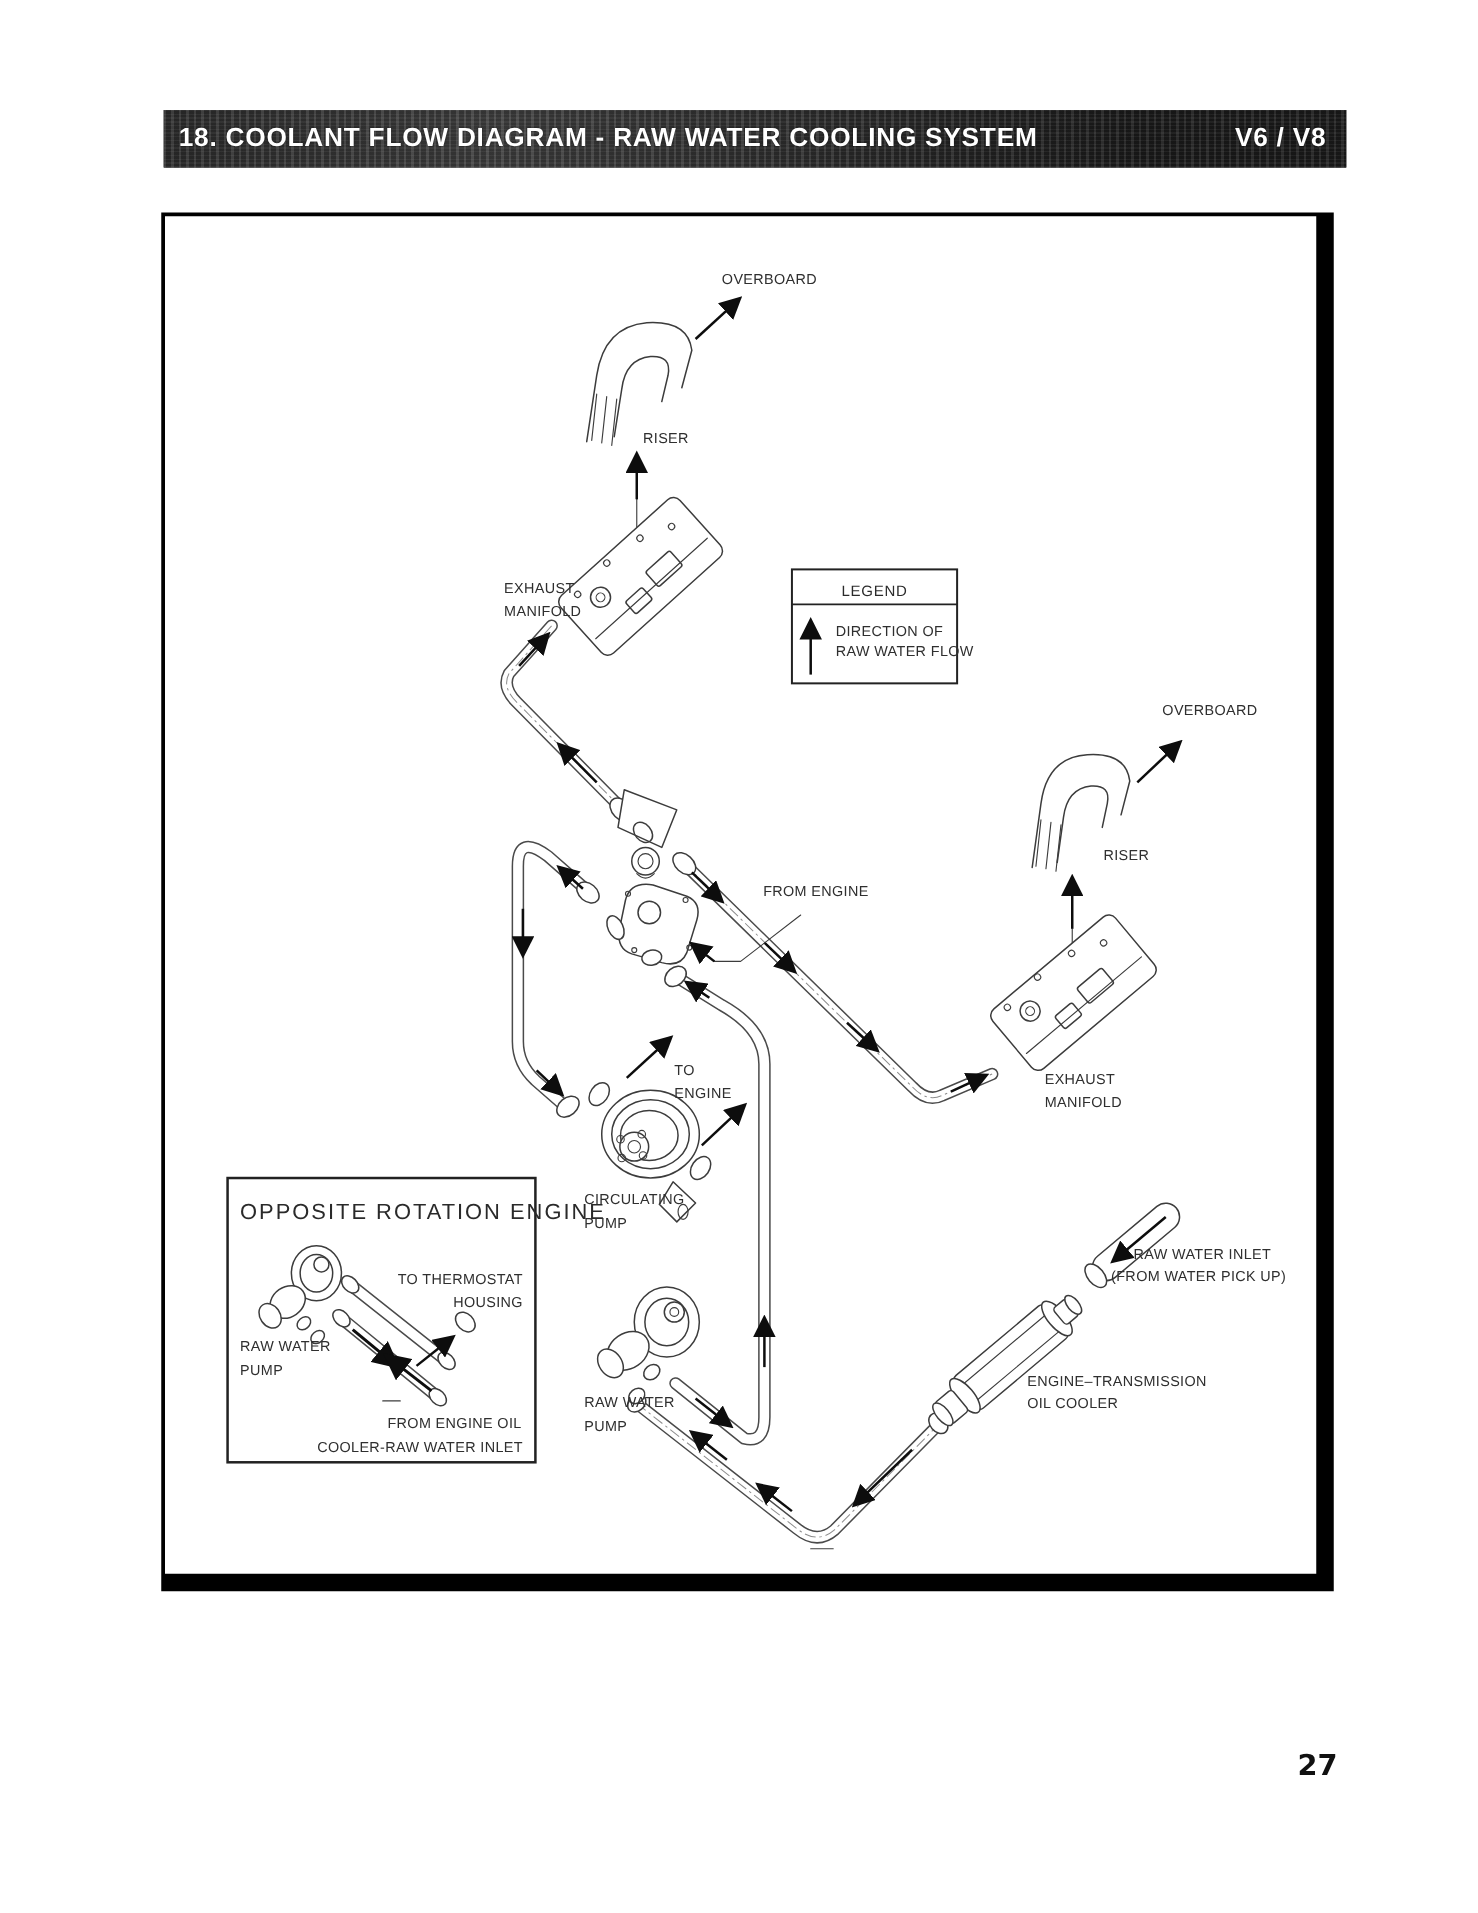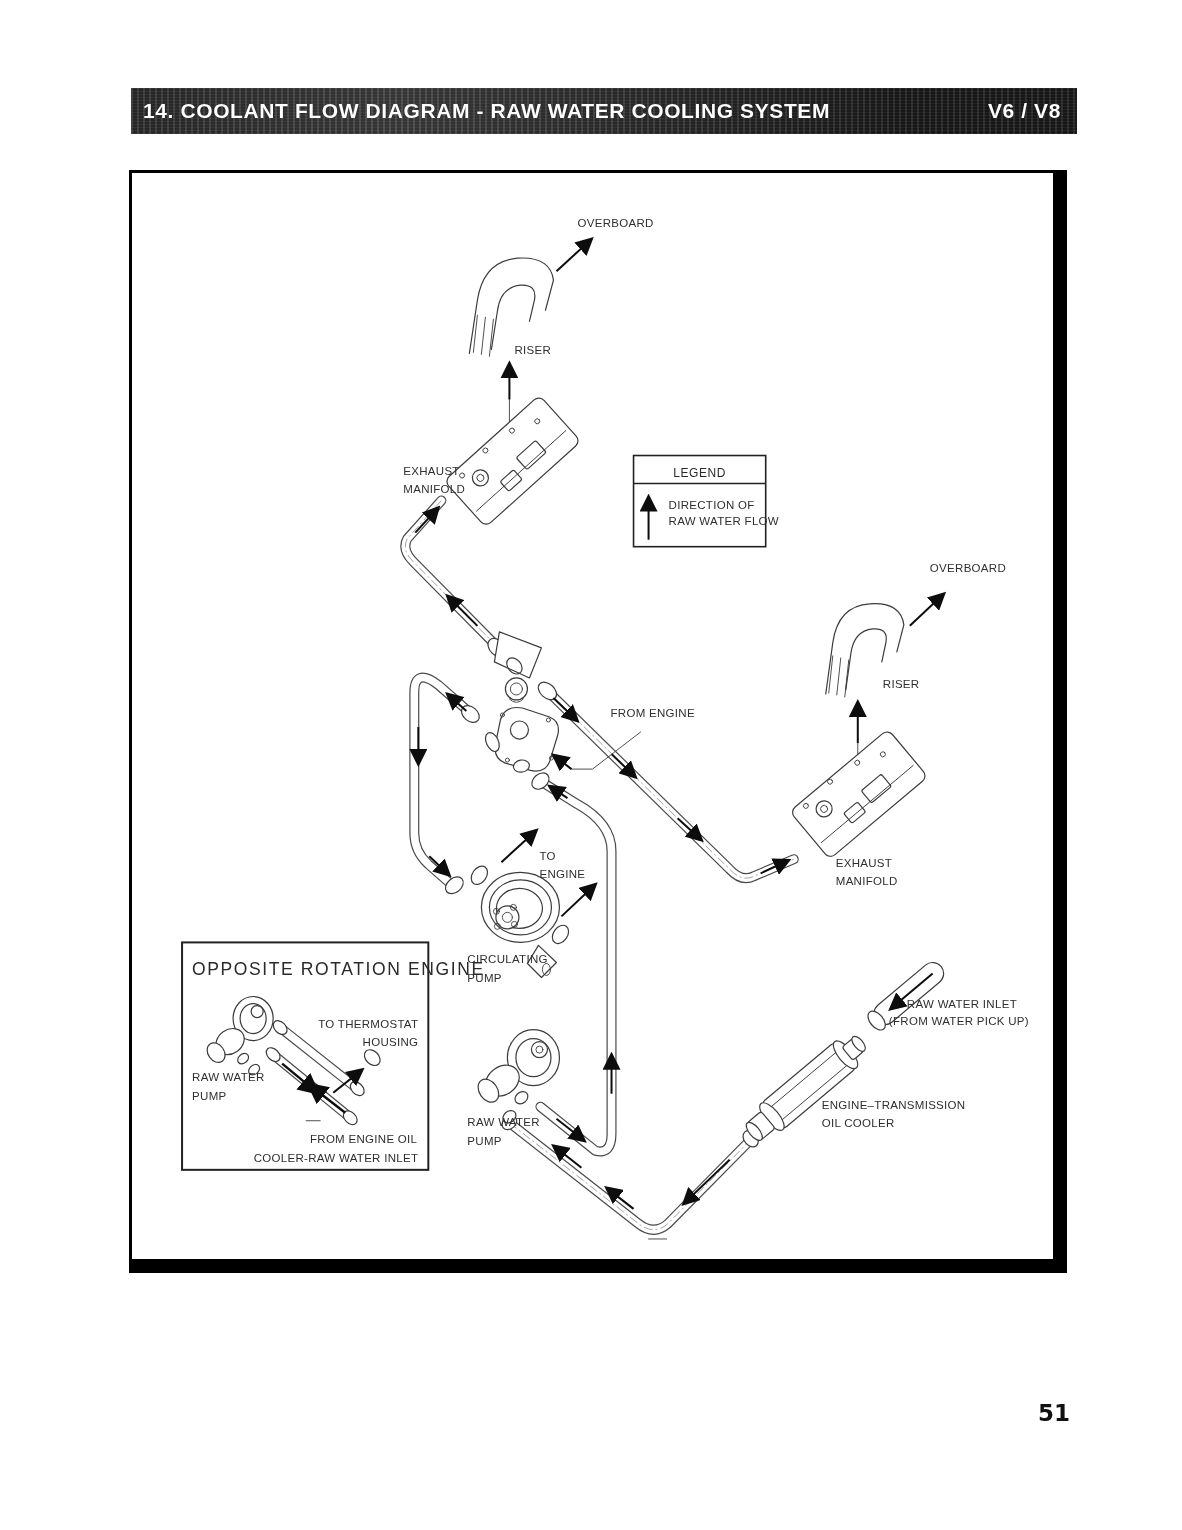--- a/index.html
+++ b/index.html
@@ -44,21 +44,21 @@
   .tube-i{fill:none;stroke:#fff;stroke-width:7.6;stroke-linecap:round;stroke-linejoin:round;}
   .cl{fill:none;stroke:#8d8d8d;stroke-width:.8;stroke-dasharray:9 3 2 3;}
   .arrow{stroke:#0d0d0d;stroke-width:2;fill:none;marker-end:url(#ah);}
   .arrow-big{stroke-width:2.4;}
   .box-stroke{fill:none;stroke:#222;stroke-width:2;}
 </style>
 </head>
 <body>
 
 <div class="header-bar">
-  <span class="header-title">14. COOLANT FLOW DIAGRAM - RAW WATER COOLING SYSTEM</span>
+  <span class="header-title">18. COOLANT FLOW DIAGRAM - RAW WATER COOLING SYSTEM</span>
   <span class="header-badge">V6 / V8</span>
 </div>
 
 <div class="figure-box">
 <svg viewBox="132 173 920 1084" preserveAspectRatio="none">
   <defs>
     <marker id="ah" markerWidth="9" markerHeight="9" refX="7.5" refY="4.5" orient="auto">
       <path d="M0,0 L9,4.5 L0,9 Z" fill="#0d0d0d"></path>
     </marker>
   </defs>
@@ -295,13 +295,13 @@
   <text class="lbl" x="467" y="981">PUMP</text>
   <text class="lbl" x="467" y="1124">RAW WATER</text>
   <text class="lbl" x="467" y="1143">PUMP</text>
   <text class="lbl" x="821" y="1107">ENGINE–TRANSMISSION</text>
   <text class="lbl" x="821" y="1125">OIL COOLER</text>
   <text class="lbl lbl-end" x="1016" y="1006">RAW WATER INLET</text>
   <text class="lbl lbl-end" x="1028" y="1023">(FROM WATER PICK UP)</text>
 </svg>
 </div>
 
-<div class="page-number">51</div>
+<div class="page-number">27</div>
 
 </body></html>

